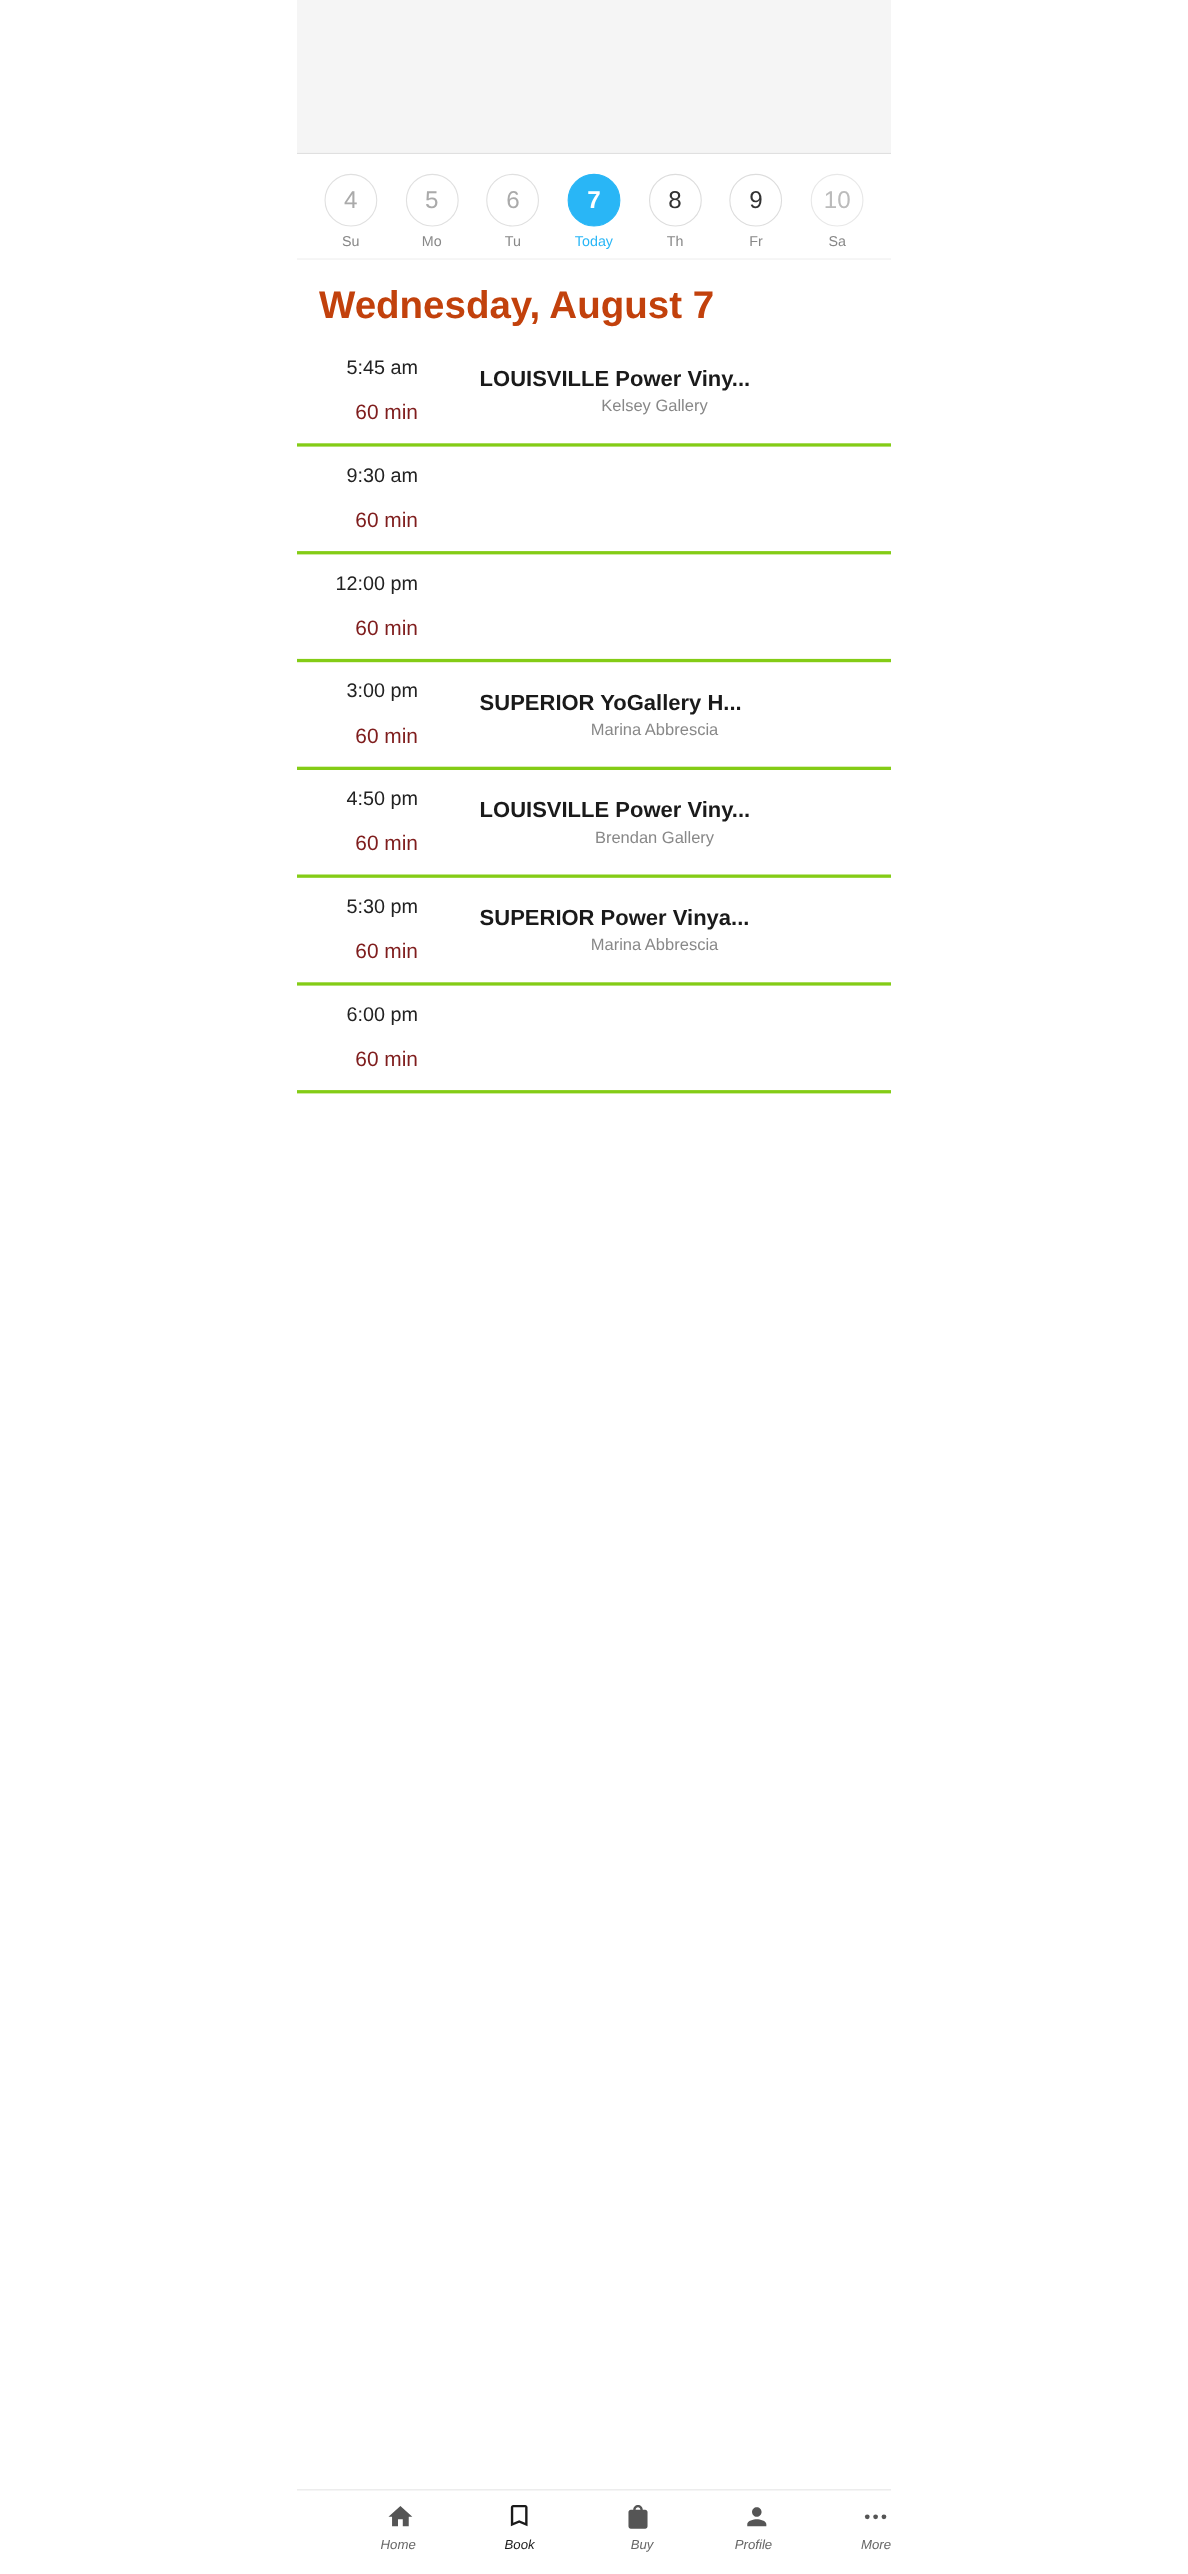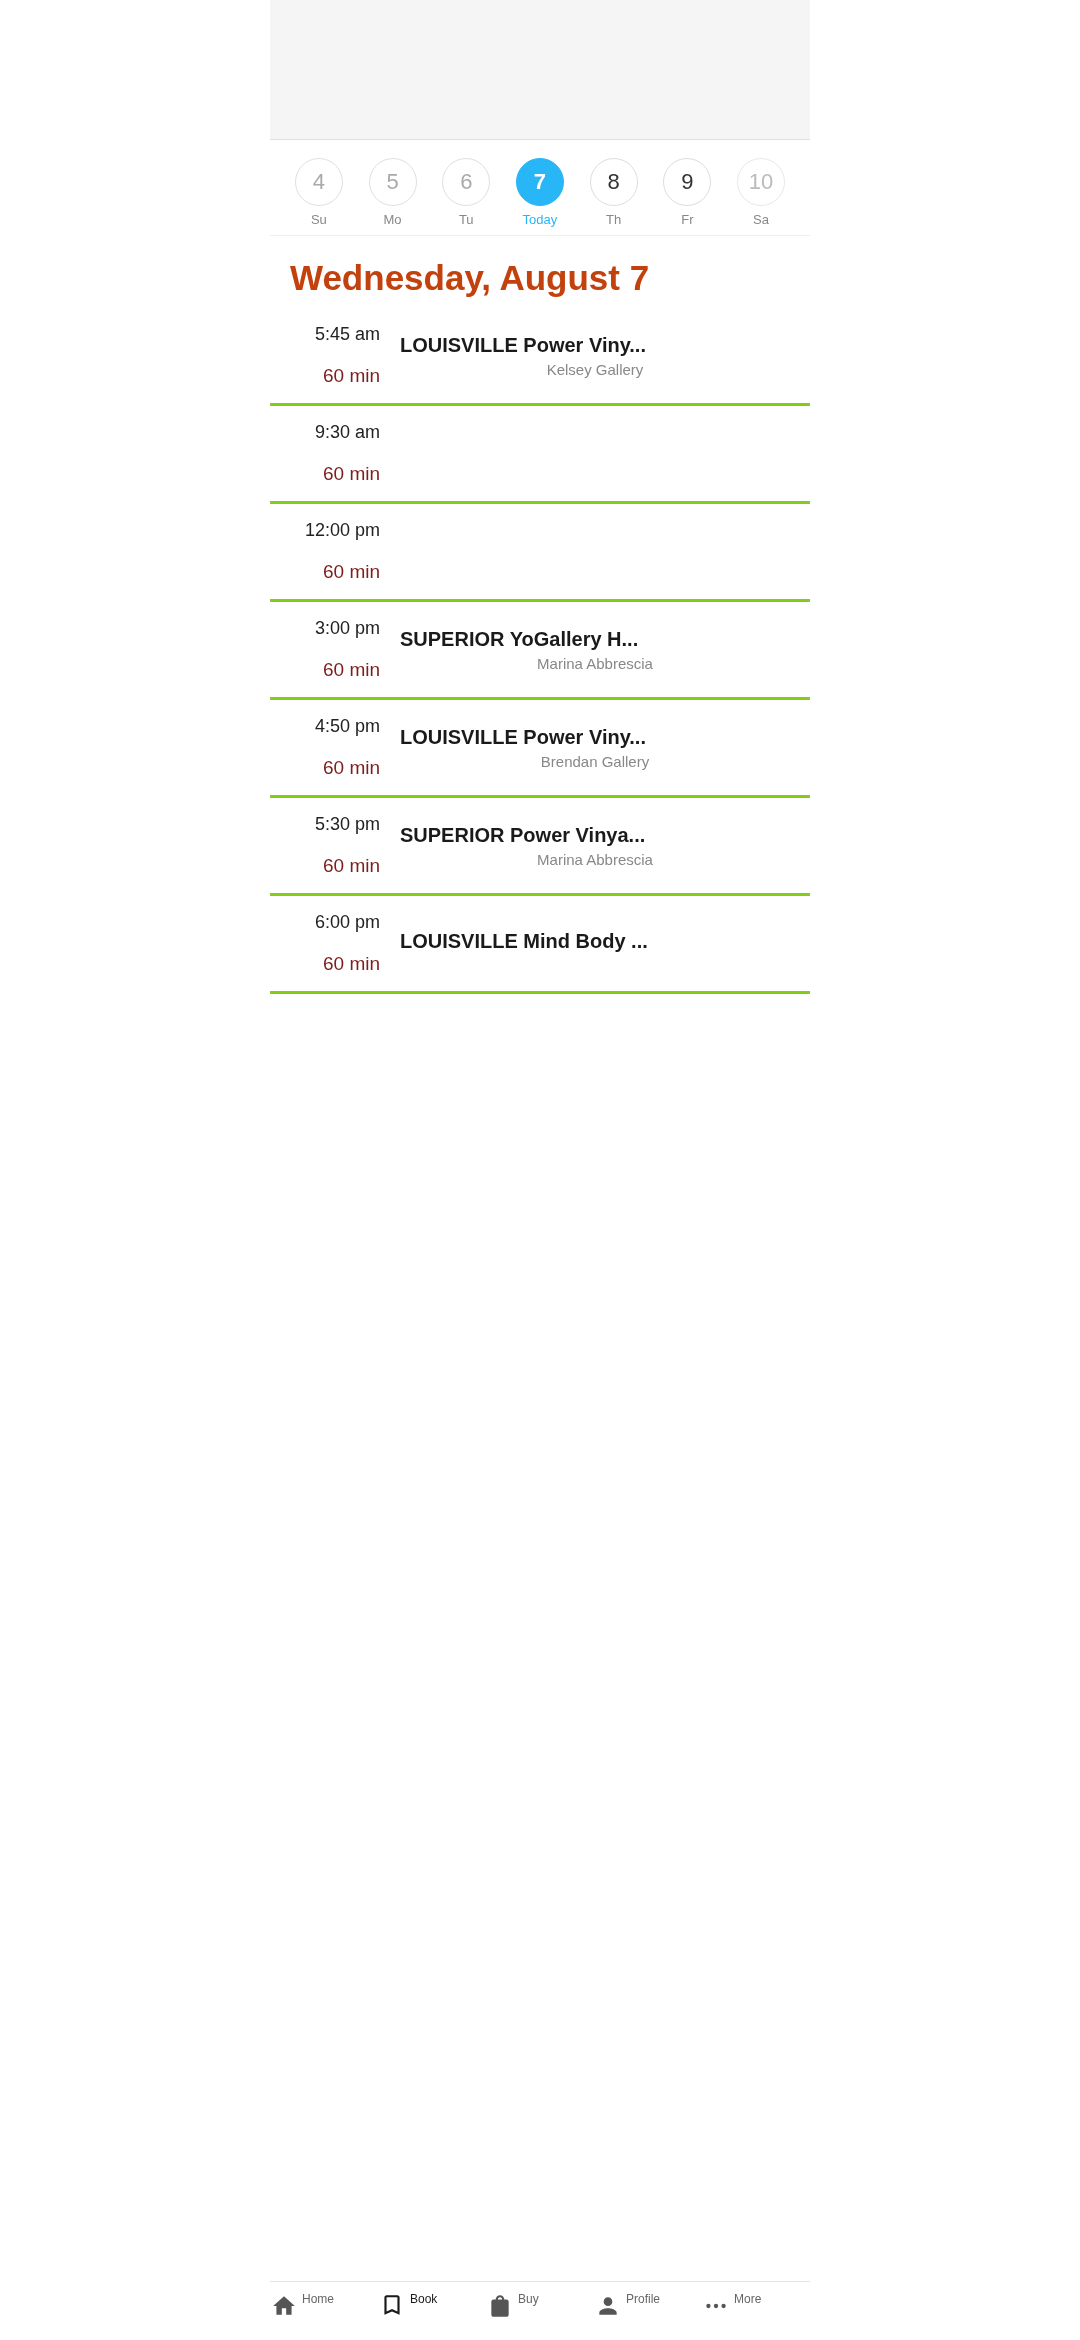--- a/index.html
+++ b/index.html
@@ -124,20 +124,21 @@
 
     .class-info {
       flex: 1;
     }
 
     .class-name {
       font-size: 20px;
       font-weight: 600;
       color: #1a1a1a;
       margin-bottom: 4px;
+      margin-left: 36px;
     }
 
     .class-instructor {
       font-size: 15px;
       color: #888;
       text-align: center;
     }
 
     
     .bottom-nav {
@@ -151,25 +152,26 @@
       border-top: 1px solid #e5e5e5;
       display: flex;
       justify-content: space-around;
       align-items: center;
       padding: 10px 0 20px;
       z-index: 100;
     }
 
     .nav-item {
       display: flex;
-      flex-direction: row;
-      align-items: flex-start;
+      flex-direction: column;
+      align-items: flex-end;
       gap: 4px;
       cursor: pointer;
       flex: 1;
+      font-style: italic;
     }
 
     .nav-icon {
       width: 28px;
       height: 28px;
       display: flex;
       align-items: center;
       justify-content: center;
     }
 
@@ -276,24 +278,20 @@
     <div class="class-info">
       <div class="class-name">SUPERIOR Power Vinya...</div>
       <div class="class-instructor">Marina Abbrescia</div>
     </div>
   </div>
     <div class="class-item">
     <div class="class-time">
       <div class="time">6:00 pm</div>
       <div class="duration">60 min</div>
     </div>
-    <div class="class-info">
-      <div class="class-name">LOUISVILLE Mind Body ...</div>
-
-    </div>
   </div>
   </div>
 
 <nav class="bottom-nav" id="bottom-nav">
 <div class="nav-item">
     <div class="nav-icon">
         <svg width="26" height="26" viewBox="0 0 24 24" fill="#555" xmlns="http://www.w3.org/2000/svg">
           <path d="M10 20v-6h4v6h5v-8h3L12 3 2 12h3v8z"></path>
         </svg>
       </div>

